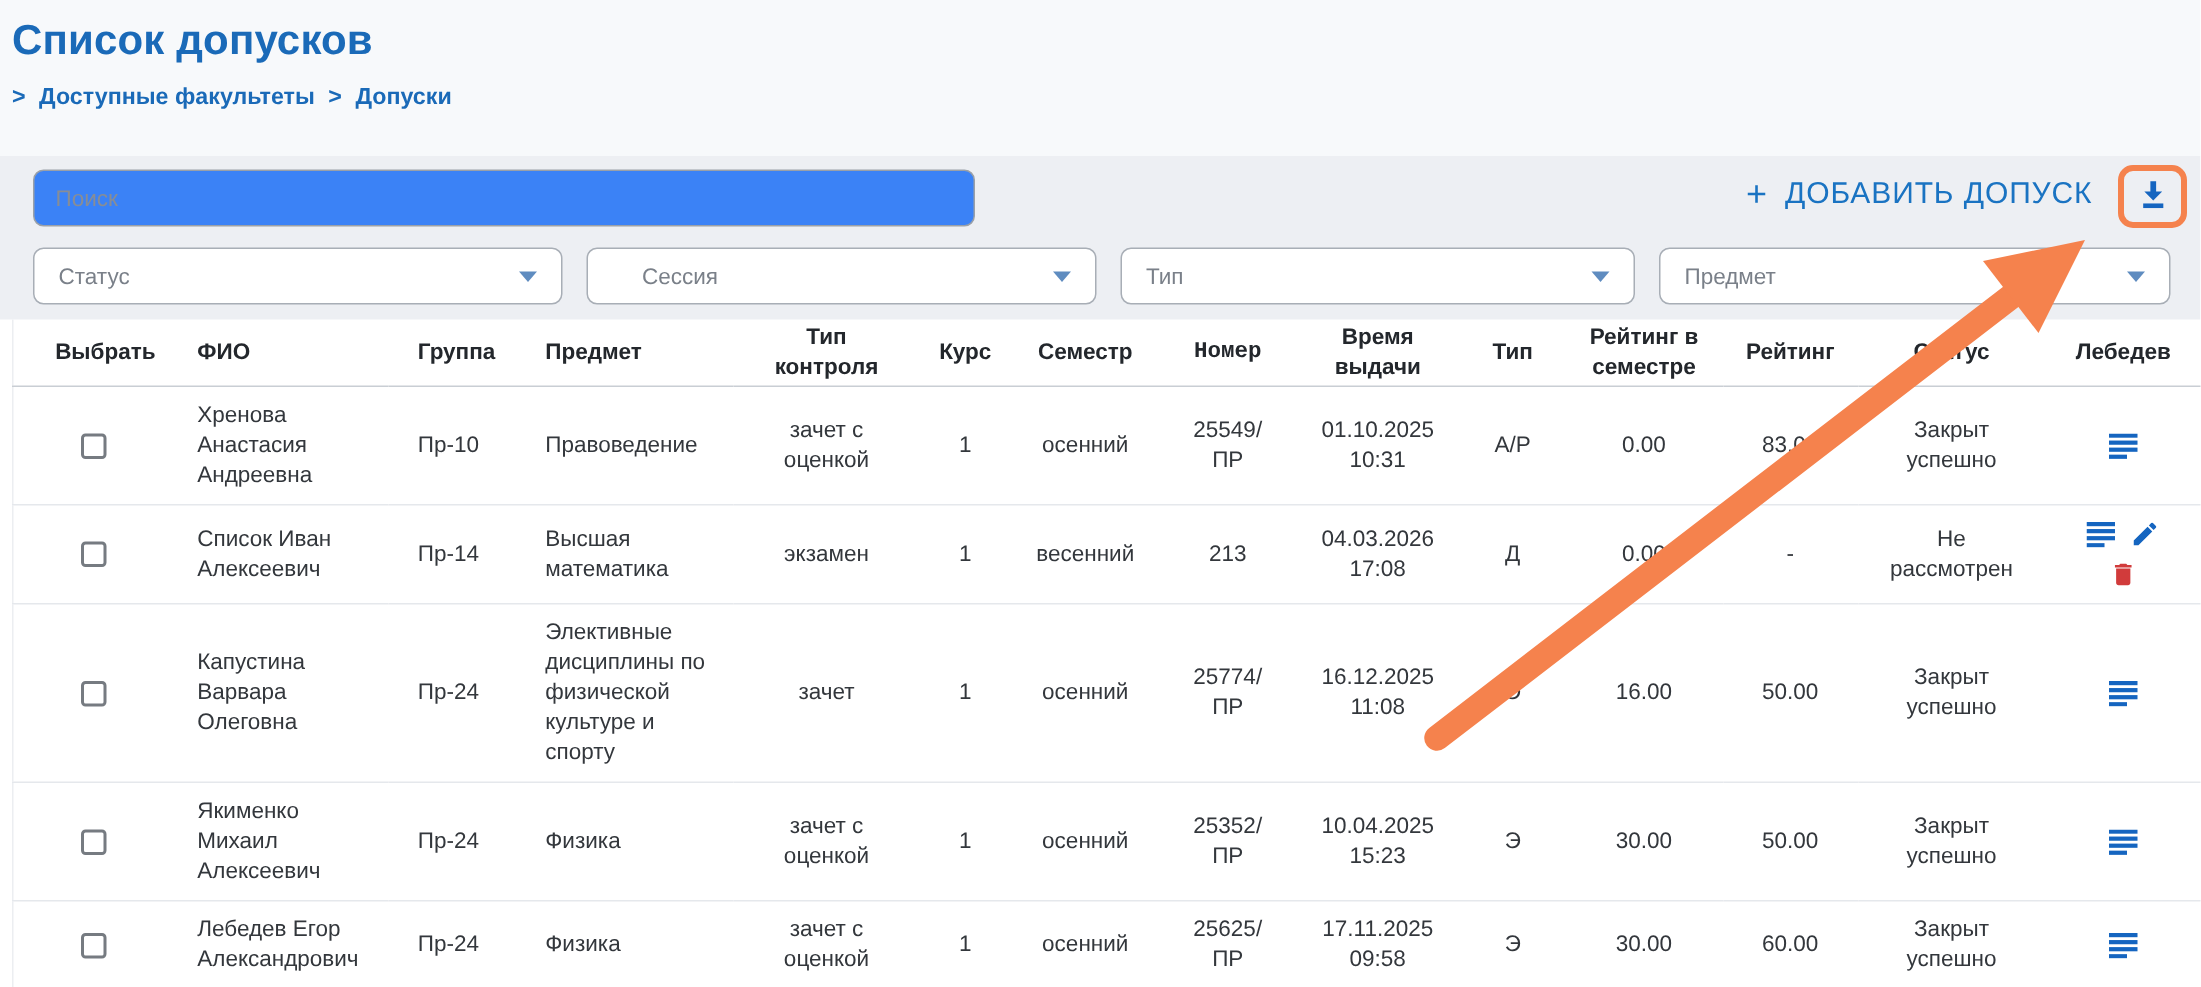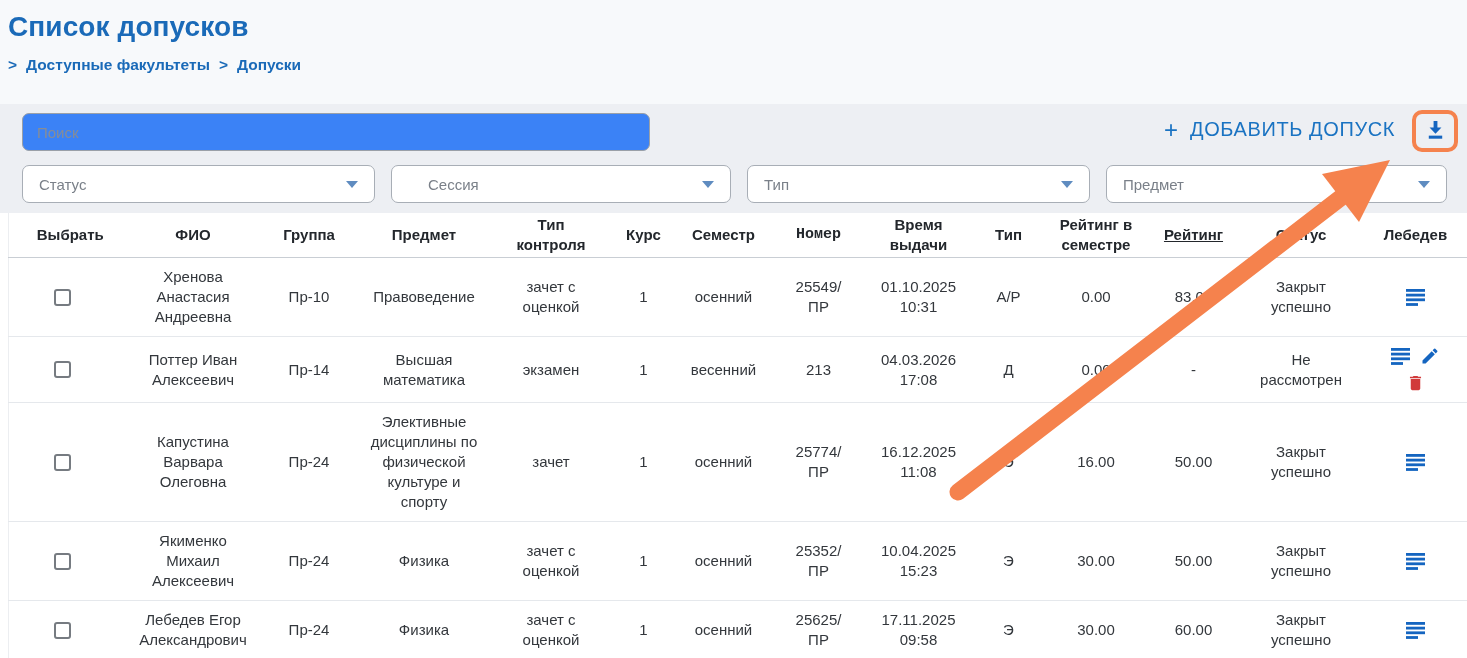--- a/index.html
+++ b/index.html
@@ -39,21 +39,21 @@
     display:flex;align-items:center;justify-content:space-between;padding:0 16px;cursor:pointer}
   .select .lbl{font-size:15px;color:#7a8089}
   .caret{width:0;height:0;border-left:6px solid transparent;border-right:6px solid transparent;border-top:7px solid #5f8cc0}
 
   
   table{border-collapse:collapse;table-layout:fixed;width:1451px;margin-left:8px;background:#fff;border-left:1px solid #eceef1}
   th{font-size:15px;font-weight:700;color:var(--head-text);white-space:pre-line;line-height:20px;
      height:44px;vertical-align:middle;border-bottom:1px solid var(--head-line);padding:2px 4px}
   td{font-size:15px;color:var(--text);line-height:20px;white-space:pre-line;vertical-align:middle;
      border-bottom:1px solid var(--row-line);padding:9px 4px}
-  th.left,td.left{text-align:center;padding-left:20px}
+  th.left,td.left{text-align:left;padding-left:20px}
   th.center,td.center{text-align:center}
   th.col-select{text-align:center;padding-left:24px}
   .cb{width:17px;height:17px;border:2px solid #767b81;border-radius:3px;background:#fff;margin-left:25px;cursor:pointer}
   .actions{display:flex;flex-wrap:wrap;justify-content:center;align-items:center;gap:9px;row-gap:7px;max-width:64px;margin:0 auto}
   .icon-btn{display:inline-flex;cursor:pointer;background:none;border:none;padding:0}
 
   
   .annot{position:absolute;left:0;top:0;width:1467px;height:658px;pointer-events:none;z-index:40}
 </style>
 </head>
@@ -117,21 +117,21 @@
           <th class="center col-control" style="width: 125px;">Тип
 контроля</th>
           <th class="center col-course" style="width: 60px; text-align: center;">Курс</th>
           <th class="center col-semester" style="width: 100px; text-align: center;">Семестр</th>
           <th class="center col-number" style="width: 90px; font-family: Liberation Mono, monospace;">Номер</th>
           <th class="center col-issued" style="width: 110px;">Время
 выдачи</th>
           <th class="center col-type" style="width: 70px;">Тип</th>
           <th class="center col-semester_rating" style="width: 105px;">Рейтинг в
 семестре</th>
-          <th class="center col-rating" style="width: 90px; text-decoration: underline;">Рейтинг</th>
+          <th class="center col-rating" style="width: 90px;">Рейтинг</th>
           <th class="center col-status" style="width: 125px;">Статус</th>
           <th class="center col-actions" style="width: 104px;">Лебедев</th>
         </tr>
       </thead>
     <tbody id="body-rows">
         <tr>
           <td class="left"><div class="cb"></div></td>
           <td class="left">Хренова
 Анастасия
 Андреевна</td>
@@ -152,21 +152,21 @@
 успешно</td>
           <td class="center"><div class="actions"><span class="icon-btn"><svg width="20" height="17" viewBox="0 0 20 17" fill="#1565c0">
                   <rect x="0" y="0" width="19" height="2.8"></rect>
                   <rect x="0" y="4.7" width="19" height="2.8"></rect>
                   <rect x="0" y="9.4" width="19" height="2.8"></rect>
                   <rect x="0" y="14.1" width="12" height="2.8"></rect>
                 </svg></span></div></td>
         </tr>
         <tr>
           <td class="left"><div class="cb"></div></td>
-          <td class="left">Поттер Иван
+          <td class="left">Список Иван
 Алексеевич</td>
           <td class="left">Пр-14</td>
           <td class="left">Высшая
 математика</td>
           <td class="center">экзамен</td>
           <td class="center">1</td>
           <td class="center">весенний</td>
           <td class="center">213</td>
           <td class="center">04.03.2026
 17:08</td>

